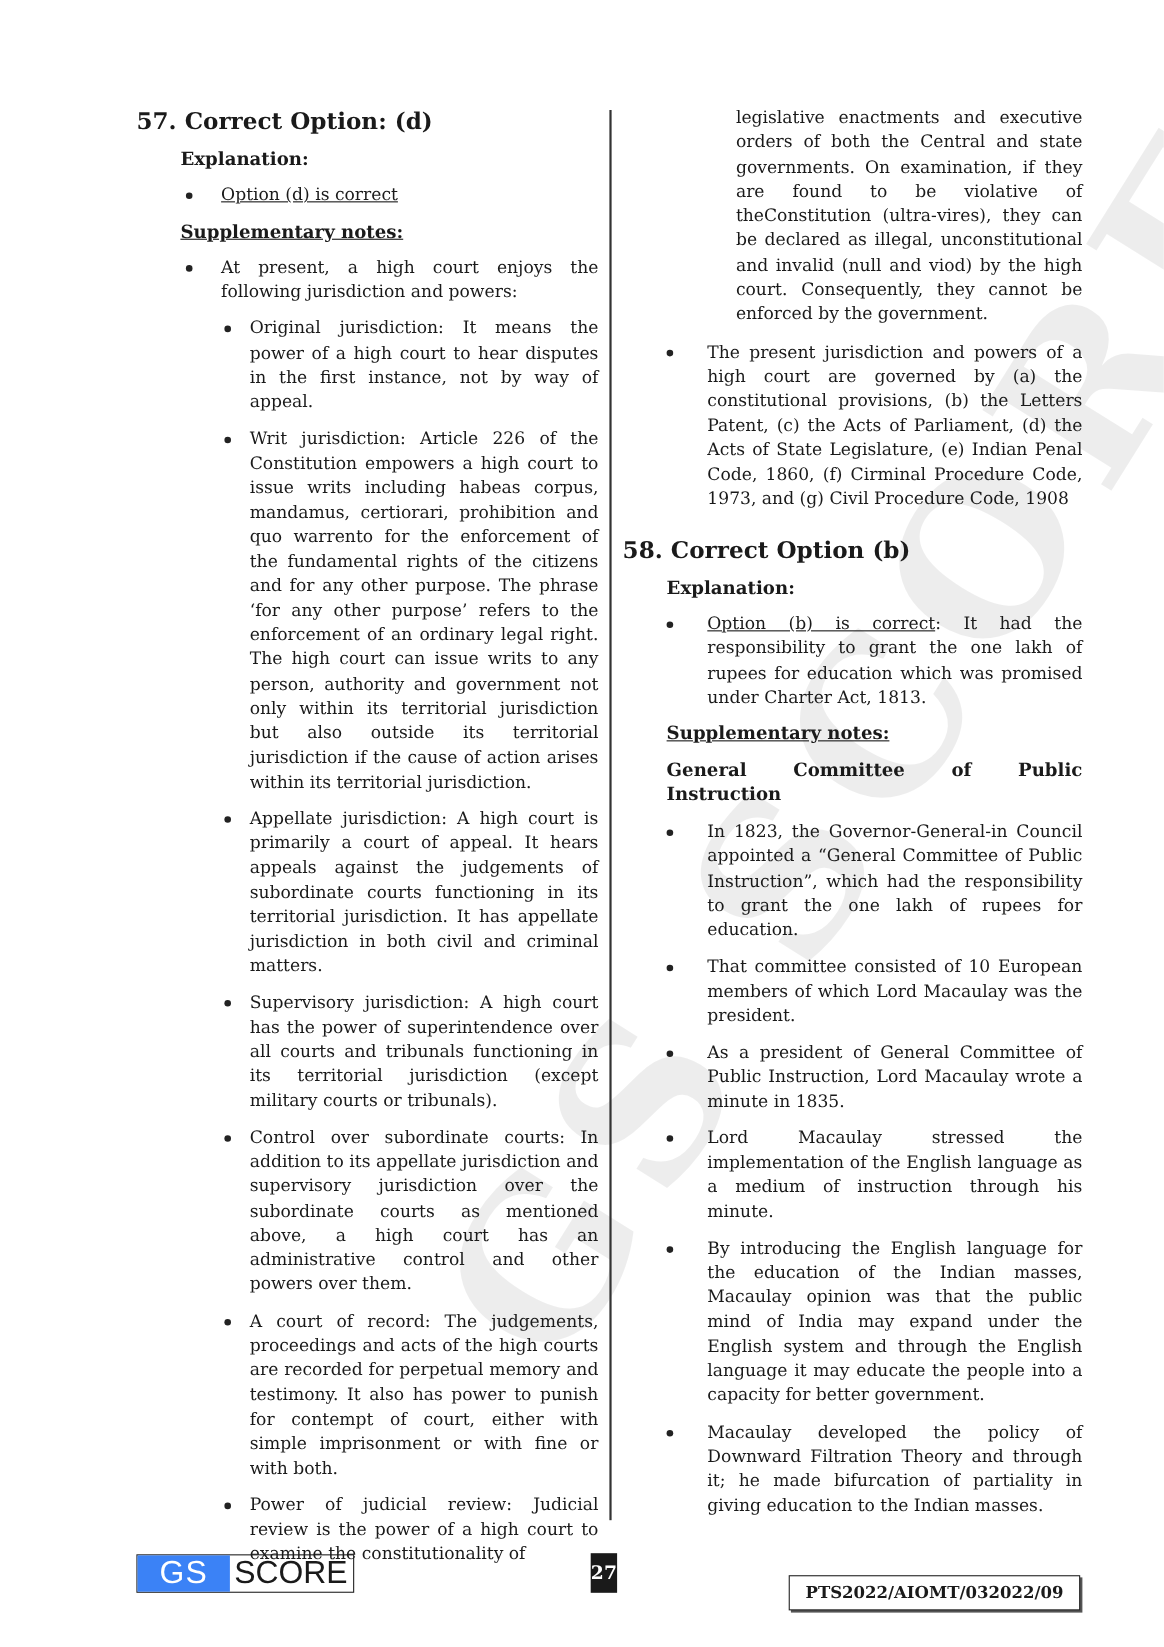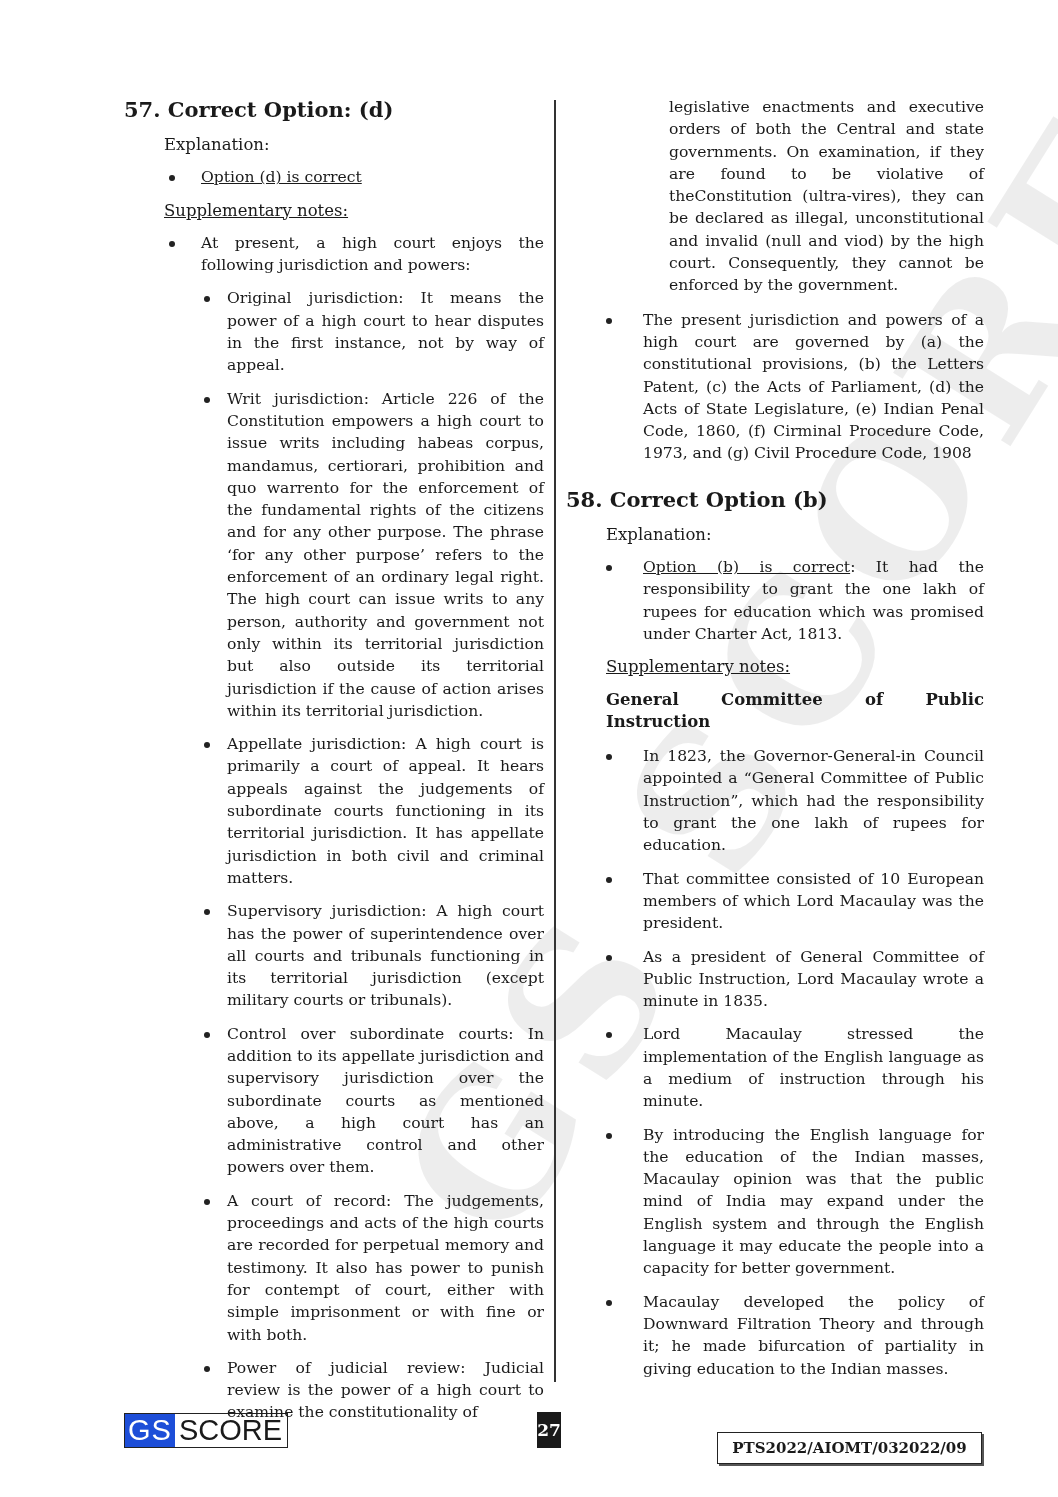--- a/index.html
+++ b/index.html
@@ -12,38 +12,38 @@
     position: absolute; left: 150px; top: 560px;
     font-family: "DejaVu Serif", serif; font-size: 190px; font-weight: bold;
     color: rgba(0,0,0,0.07); transform: rotate(-58deg); transform-origin: center;
     letter-spacing: 20px; white-space: nowrap; pointer-events: none; z-index: 0;
   }
   .col { position: absolute; top: 96px; font-size: 15.6px; line-height: 22.3px; z-index: 1; }
   .col.left { left: 124px; width: 420px; }
   .col.right { left: 566px; width: 418px; }
   .divider { position: absolute; left: 554px; top: 100px; width: 2px; height: 1282px; background: #333; }
   .q-title { font-weight: bold; font-size: 21px; margin: 0 0 10px 0; line-height: 28px; }
-  .sub-head { font-weight: normal; font-size: 16.5px; margin: 0 0 10px 40px; }
+  .sub-head { font-weight: bold; font-size: 16.5px; margin: 0 0 10px 40px; }
   .u { text-decoration: underline; }
   .bullet-row { position: relative; margin: 0 0 11px 0; text-align: justify; }
   .bullet-row .dot {
     position: absolute; width: 6px; height: 6px; border-radius: 50%; background: #222; top: 9px;
   }
   .lvl1 { padding-left: 77px; }
   .lvl1 .dot { left: 45px; }
   .lvl2 { padding-left: 103px; }
   .lvl2 .dot { left: 80px; }
   .lvl1r { padding-left: 77px; }
   .lvl1r .dot { left: 40px; }
   .b { font-weight: normal; }
   .cont { padding-left: 103px; text-align: justify; margin: 0 0 12px 0; }
   .plain-bold { font-weight: bold; font-size: 16.5px; margin: 0 0 12px 40px; text-align: justify; }
   .footer { position: absolute; top: 1410px; left: 0; width: 1058px; height: 40px; }
   .logo { position: absolute; left: 124px; top: 3px; height: 33px; border: 1.5px solid #222; display: flex; font-family: "Liberation Sans", sans-serif; font-size: 29px; line-height: 33px; }
-  .logo .gs { background: #1d4ed8; color: #fff; padding: 0 3px; letter-spacing: 1px; }
+  .logo .gs { background: #3b82f6; color: #fff; padding: 0 20px; letter-spacing: 1px; }
   .logo .score { color: #1a1a1a; padding: 0 5px 0 4px; }
   .page-num { position: absolute; left: 537px; top: 2px; width: 24px; height: 36px; background: #1a1a1a; color: #fff; font-weight: bold; font-size: 17px; line-height: 36px; text-align: center; }
   .code-box { position: absolute; left: 717px; top: 22px; width: 263px; height: 30px; border: 1.5px solid #222; box-shadow: 2px 2px 0 #555; font-weight: bold; font-size: 15px; line-height: 30px; text-align: center; }
 </style>
 </head>
 <body>
 
 <div class="watermark">GS SCORE</div>
 
 <div class="divider"></div>

